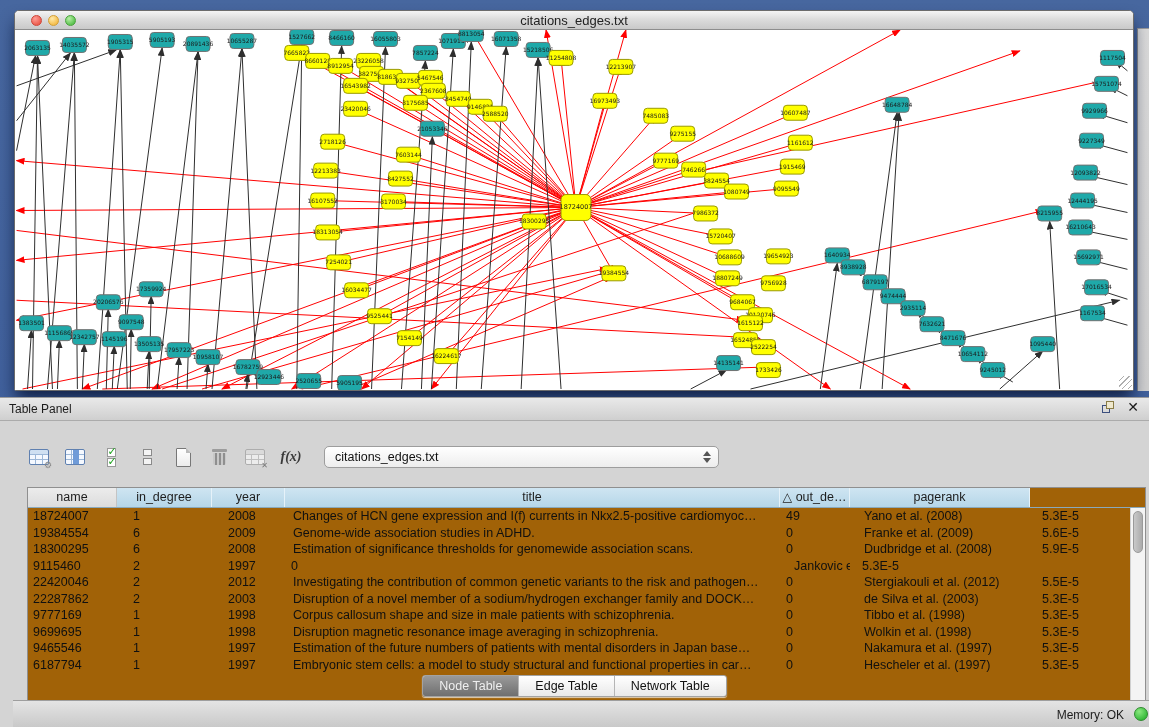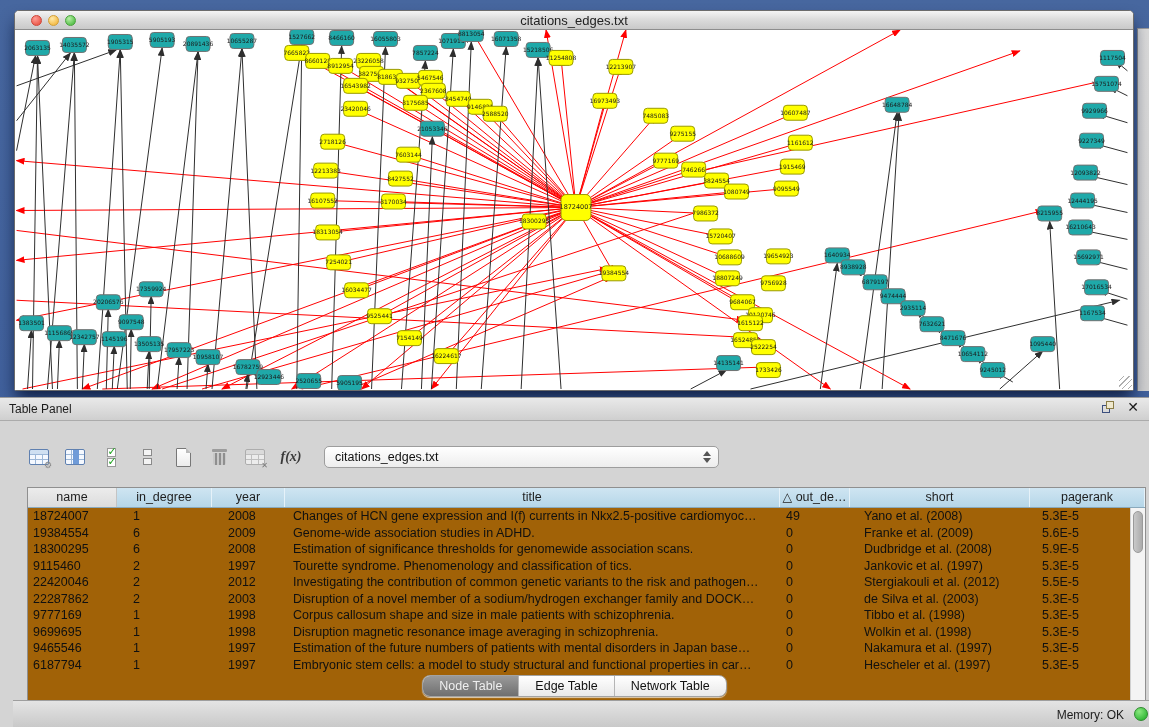--- a/index.html
+++ b/index.html
@@ -93,21 +93,21 @@
   .trow .c.name { padding-left:5px; }
   .trow .c.title { padding-left:8px; }
   .trow .c.outdeg { padding-left:6px; }
   .trow .c.short { padding-left:14px; }
   .trow .c.pr { padding-left:12px; }
   .vscroll { position:absolute; right:0; top:20px; bottom:0; width:15px; background:#f4f4f4; border-left:1px solid #d0d0d0; }
   .vthumb { position:absolute; left:2px; top:3px; width:10px; height:42px; border-radius:5px;
     background:linear-gradient(90deg,#c9c9c9,#ababab); border:1px solid #9a9a9a; }
 
   .tabbar { position:absolute; left:0; top:277px; width:100%; display:flex; justify-content:center; }
-  .seg { display:flex; height:22px; border:1px solid #a3a3a3; border-radius:8px; overflow:hidden;
+  .seg { display:flex; height:22px; border:1px solid #a3a3a3; border-radius:3px; overflow:hidden;
     background:linear-gradient(180deg,#ffffff,#e9e9e9); box-shadow:0 1px 1px rgba(255,255,255,.7); }
   .seg .tab { padding:0 16px; font-size:12.5px; color:#111; line-height:21px; border-right:1px solid #b5b5b5; }
   .seg .tab:last-child { border-right:none; }
   .seg .tab.sel { background:linear-gradient(180deg,#9a9a9a,#6f6f6f); color:#efefef; }
 
   .statusbar { position:absolute; left:13px; bottom:0; width:100%; height:27px;
     background:linear-gradient(180deg,#e4e4e4,#c9c9c9); border-top:1px solid #9e9e9e; }
   .mem { position:absolute; right:38px; top:7px; font-size:12px; color:#1c1c1c; }
   .mem-dot { position:absolute; right:14px; top:6px; width:14px; height:14px; border-radius:50%;
     background:radial-gradient(circle at 35% 30%,#8ae87e,#35b93a 75%); border:1px solid #2e8b2e; }
@@ -762,21 +762,20 @@
       </span>
     </div>
 
     <div class="tbl">
       <div class="tbl-head" id="tbl-head">
           <div class="hc gray">name</div>
           <div class="hc">in_degree</div>
           <div class="hc">year</div>
           <div class="hc">title</div>
           <div class="hc">△ out_de…</div>
-          <div class="hc">short</div>
           <div class="hc">pagerank</div>
         </div>
       <div class="tbl-rows" id="tbl-rows">
           <div class="trow">
             <div class="c name">18724007</div>
             <div class="c">1</div>
             <div class="c">2008</div>
             <div class="c title">Changes of HCN gene expression and I(f) currents in Nkx2.5-positive cardiomyoc…</div>
             <div class="c outdeg">49</div>
             <div class="c short">Yano et al. (2008)</div>
@@ -797,21 +796,20 @@
             <div class="c">2008</div>
             <div class="c title">Estimation of significance thresholds for genomewide association scans.</div>
             <div class="c outdeg">0</div>
             <div class="c short">Dudbridge et al. (2008)</div>
             <div class="c pr">5.9E-5</div>
           </div>
           <div class="trow">
             <div class="c name">9115460</div>
             <div class="c">2</div>
             <div class="c">1997</div>
-            <div class="c title">Tourette syndrome. Phenomenology and classification of tics.</div>
             <div class="c outdeg">0</div>
             <div class="c short">Jankovic et al. (1997)</div>
             <div class="c pr">5.3E-5</div>
           </div>
           <div class="trow">
             <div class="c name">22420046</div>
             <div class="c">2</div>
             <div class="c">2012</div>
             <div class="c title">Investigating the contribution of common genetic variants to the risk and pathogen…</div>
             <div class="c outdeg">0</div>

